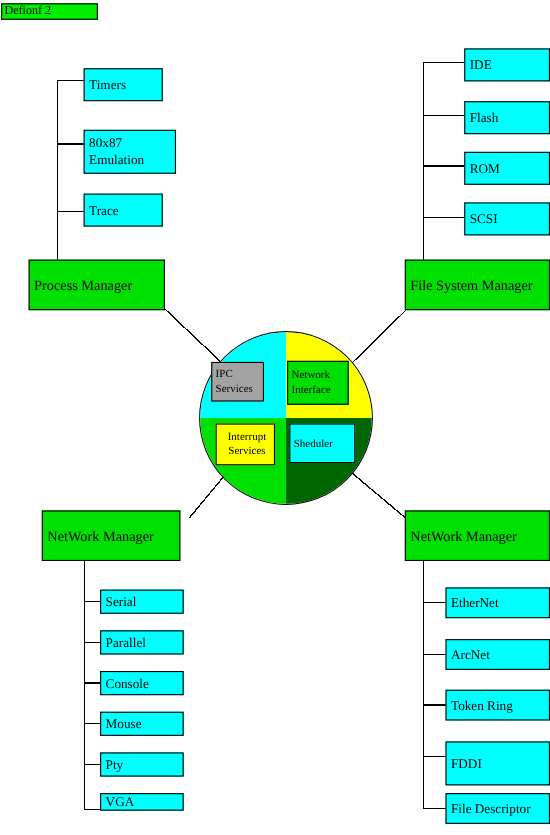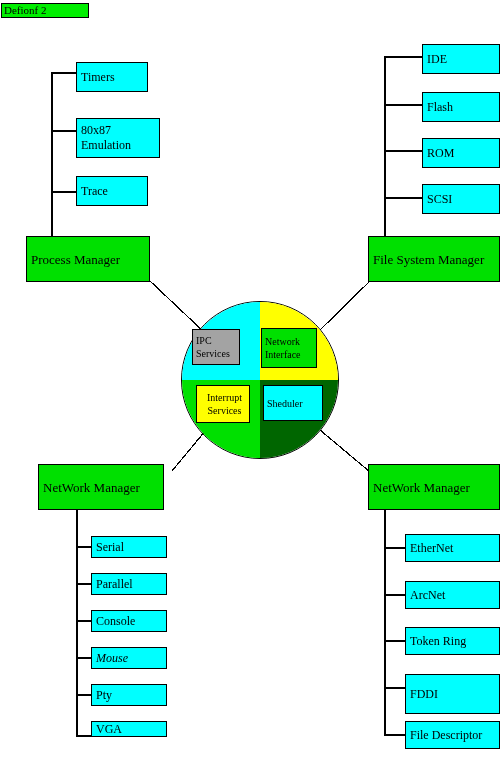--- a/index.html
+++ b/index.html
@@ -202,21 +202,21 @@
   </div>
   <div class="node leaf" style="left:91px; top:536px; width:76px; height:22px;">
     <span>Serial</span>
   </div>
   <div class="node leaf" style="left:91px; top:573px; width:76px; height:22px;">
     <span>Parallel</span>
   </div>
   <div class="node leaf" style="left:91px; top:610px; width:76px; height:22px;">
     <span>Console</span>
   </div>
-  <div class="node leaf" style="left:91px; top:647px; width:76px; height:22px;font-style:italic;">
+  <div class="node leaf" style="left:91px; top:647px; width:76px; height:22px;">
     <span>Mouse</span>
   </div>
   <div class="node leaf" style="left:91px; top:684px; width:76px; height:22px;">
     <span>Pty</span>
   </div>
   <div class="node leaf" style="left:91px; top:721px; width:76px; height:16px;">
     <span>VGA</span>
   </div>
 
   <div class="node manager" style="left:368px; top:464px; width:132px; height:46px;">

